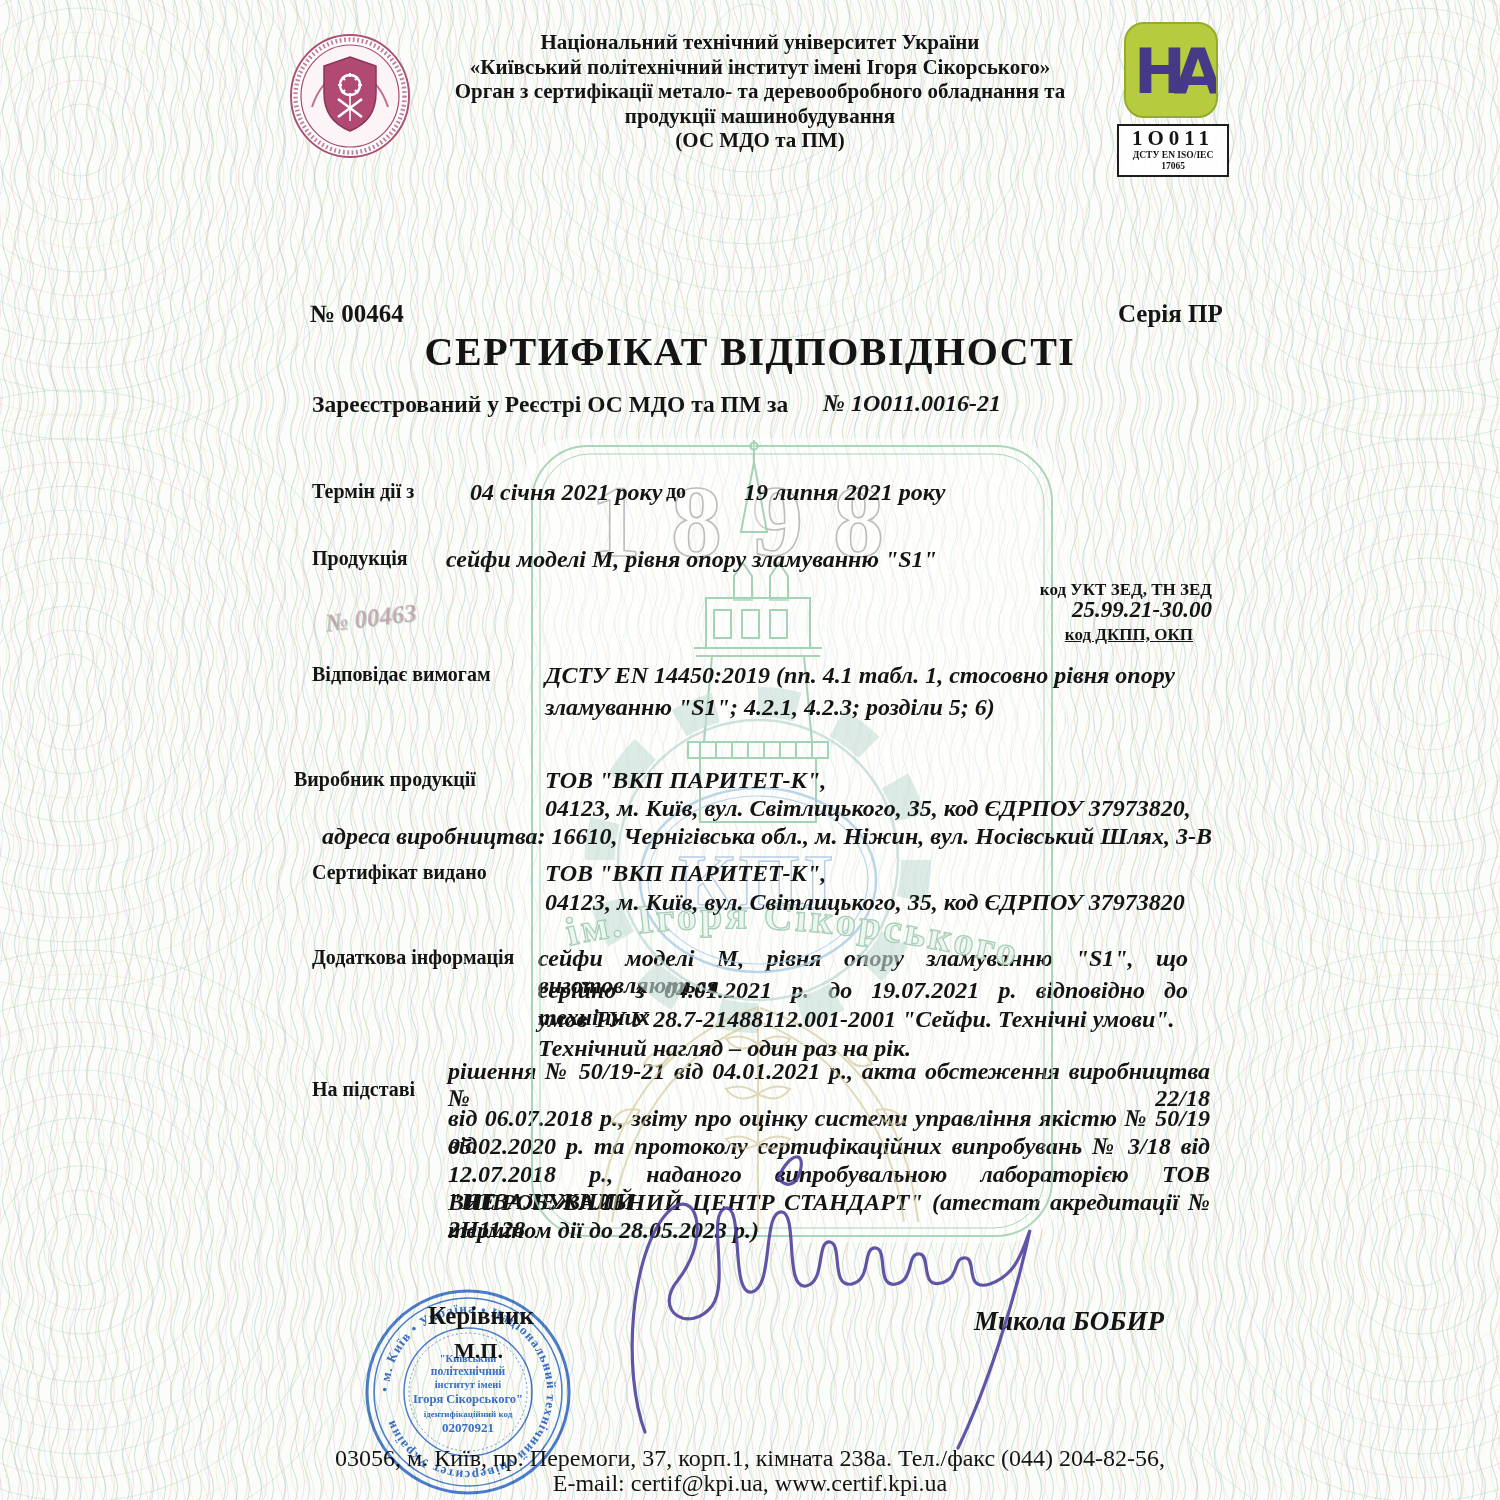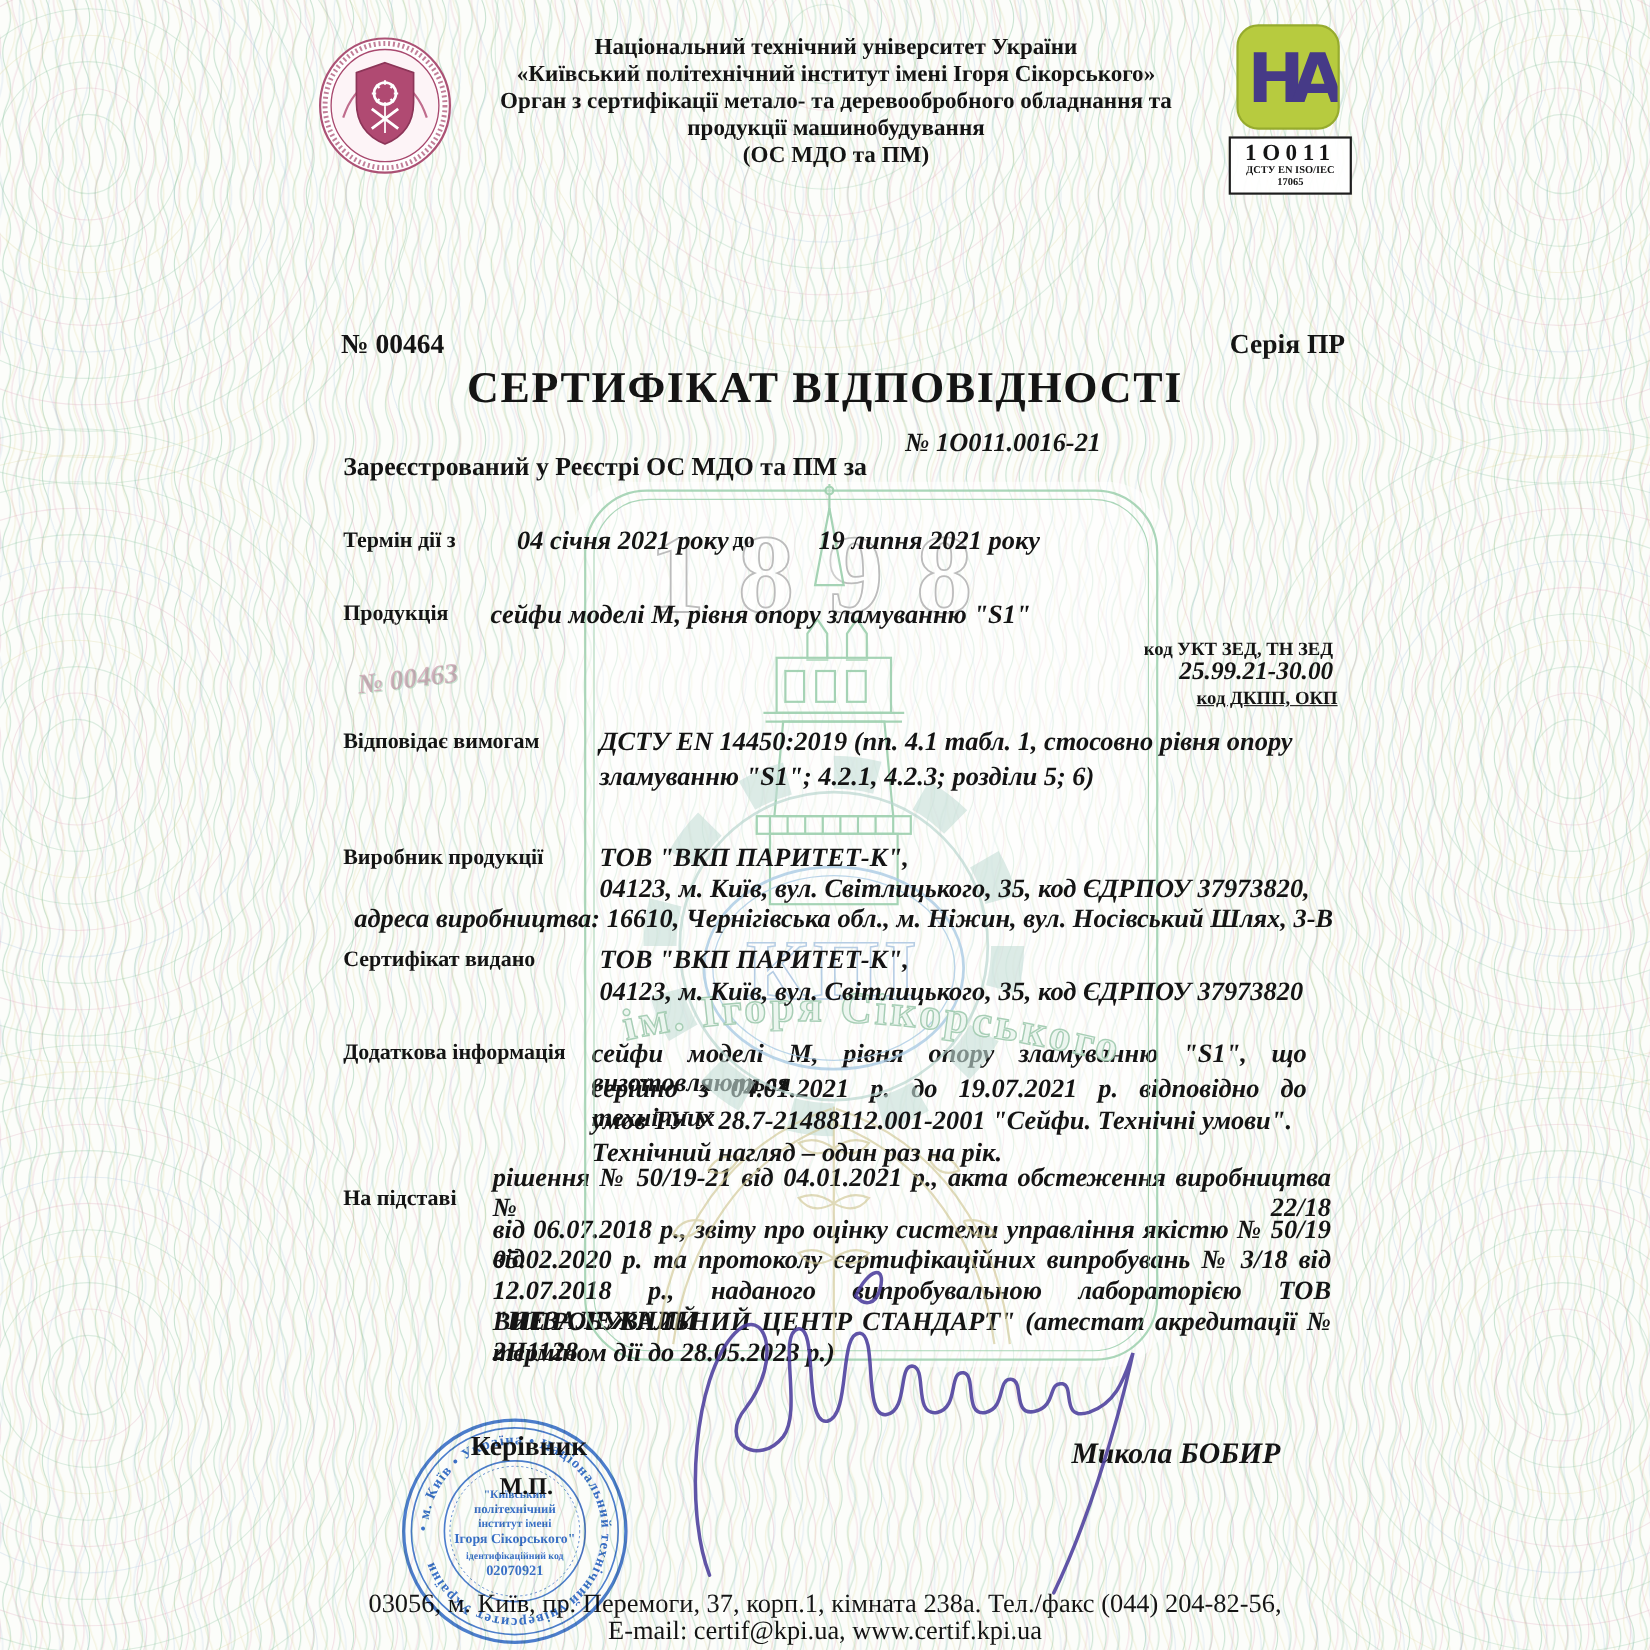--- a/index.html
+++ b/index.html
@@ -165,40 +165,40 @@
     <div>Орган з сертифікації метало- та деревообробного обладнання та</div>
     <div>продукції машинобудування</div>
     <div>(ОС МДО та ПМ)</div>
   </div>
 
   <div class="abs txt lab" style="left:310px;top:300px;font-size:25px;">№ 00464</div>
   <div class="abs txt lab" style="left:1118px;top:300px;font-size:25px;">Серія ПР</div>
 
   <div class="abs title" style="left:0;right:0;top:328px;">СЕРТИФІКАТ ВІДПОВІДНОСТІ</div>
 
-  <div class="abs txt lab" style="left:312px;top:412px;font-size:23.5px;">Зареєстрований у Реєстрі ОС МДО та ПМ за</div>
+  <div class="abs txt lab" style="left:312px;top:391px;font-size:23.5px;">Зареєстрований у Реєстрі ОС МДО та ПМ за</div>
   <div class="abs txt val" style="left:823px;top:390px;">№ 1О011.0016-21</div>
 
   <div class="abs txt lab" style="left:312px;top:480px;">Термін дії з</div>
   <div class="abs txt val" style="left:470px;top:479px;">04 січня 2021 року</div>
   <div class="abs txt lab" style="left:666px;top:480px;">до</div>
   <div class="abs txt val" style="left:744px;top:479px;">19 липня 2021 року</div>
 
   <div class="abs txt lab" style="left:312px;top:547px;">Продукція</div>
   <div class="abs txt val" style="left:446px;top:546px;">сейфи моделі М, рівня опору зламуванню "S1"</div>
 
   <div class="abs txt small-lab" style="right:288px;top:580px;">код УКТ ЗЕД, ТН ЗЕД</div>
   <div class="abs txt val" style="right:288px;top:597px;font-size:23px;">25.99.21-30.00</div>
-  <div class="abs txt small-lab" style="right:284px;top:625px;text-decoration:underline;">код ДКПП, ОКП</div>
+  <div class="abs txt small-lab" style="right:307px;top:625px;text-decoration:underline;">код ДКПП, ОКП</div>
 
   <div class="abs txt lab" style="left:312px;top:663px;">Відповідає вимогам</div>
   <div class="abs txt val" style="left:545px;top:662px;">ДСТУ EN 14450:2019 (пп. 4.1 табл. 1, стосовно рівня опору</div>
   <div class="abs txt val" style="left:545px;top:694px;">зламуванню "S1"; 4.2.1, 4.2.3; розділи 5; 6)</div>
 
-  <div class="abs txt lab" style="left:312px;top:768px;">Виробник продукції</div>
+  <div class="abs txt lab" style="left:294px;top:768px;">Виробник продукції</div>
   <div class="abs txt val" style="left:545px;top:767px;">ТОВ "ВКП ПАРИТЕТ-К",</div>
   <div class="abs txt val" style="left:545px;top:795px;">04123, м. Київ, вул. Світлицького, 35, код ЄДРПОУ 37973820,</div>
   <div class="abs txt val" style="left:322px;top:823px;">адреса виробництва: 16610, Чернігівська обл., м. Ніжин, вул. Носівський Шлях, 3-В</div>
 
   <div class="abs txt lab" style="left:312px;top:861px;">Сертифікат видано</div>
   <div class="abs txt val" style="left:545px;top:860px;">ТОВ "ВКП ПАРИТЕТ-К",</div>
   <div class="abs txt val" style="left:545px;top:889px;">04123, м. Київ, вул. Світлицького, 35, код ЄДРПОУ 37973820</div>
 
   <div class="abs txt lab" style="left:312px;top:946px;">Додаткова інформація</div>
   <div class="abs val just" style="left:538px;top:945px;width:650px;">сейфи моделі М, рівня опору зламуванню "S1", що виготовляються</div>

